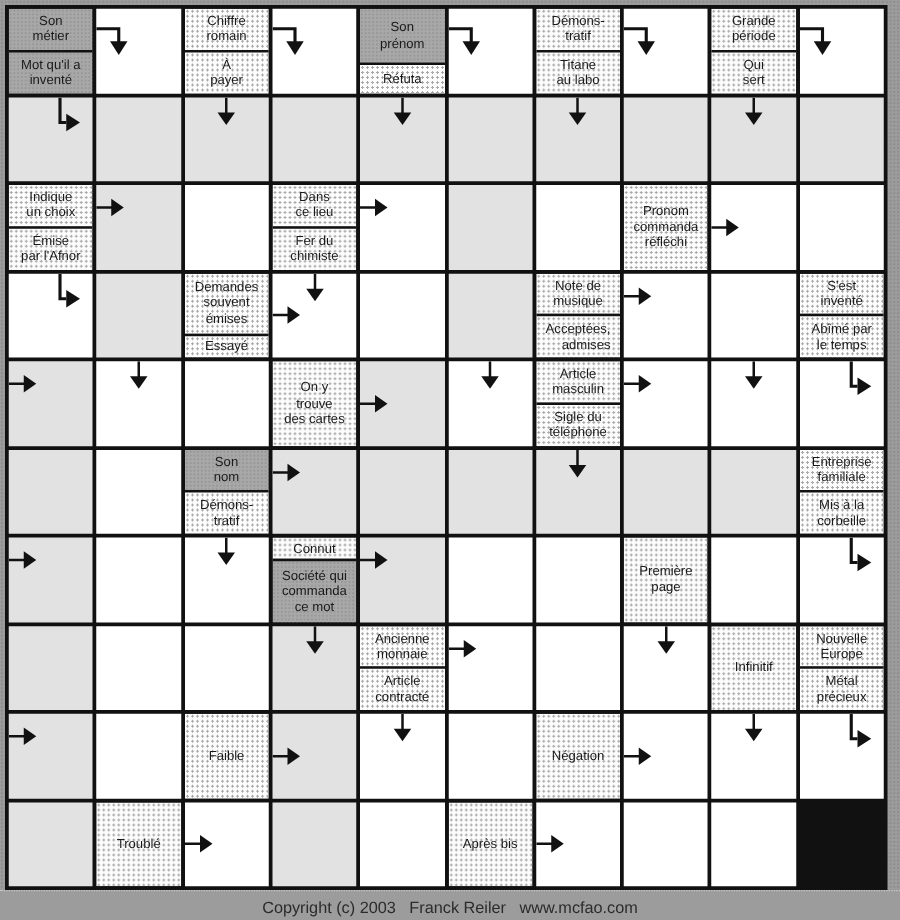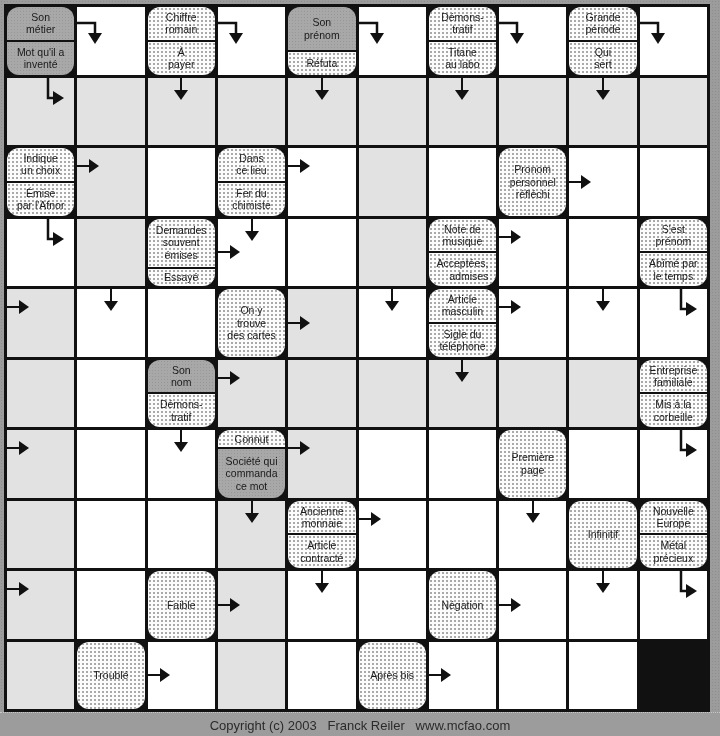--- a/index.html
+++ b/index.html
@@ -13,21 +13,21 @@
   }
   .grid{
     position:absolute;left:4px;top:4px;width:706px;height:708px;
     background:#111;box-sizing:border-box;
     display:grid;grid-template-columns:repeat(10,1fr);grid-template-rows:repeat(10,1fr);
     gap:3px;padding:3px;
   }
   .cell{position:relative;overflow:hidden;}
   .bg-white{background:#ffffff;}
   .bg-gray{background:#e2e2e2;}
-  .split{display:flex;flex-direction:column;border-radius:12px;}
+  .split{display:flex;flex-direction:column;}
   .half{
     flex:1 1 0;display:flex;align-items:center;justify-content:center;
     text-align:center;white-space:pre-line;
     font-size:10.5px;line-height:1.18;color:#1a1a1a;
     padding:1px 2px;box-sizing:border-box;min-height:14px;
   }
   .half + .half{border-top:2px solid #111;}
   .clue-light{
     background-color:#fcfcfc;
     background-image:radial-gradient(#a9a9a9 0.9px, rgba(0,0,0,0) 1px);
@@ -167,21 +167,21 @@
       <div class="cell bg-white">
         <svg width="24" height="16" class="arrow" style="left: 0px; top: 10px;">
           <line x1="0" y1="8" x2="13" y2="8" stroke="#111" stroke-width="2"></line>
           <polygon points="12,1 12,15 22,8" fill="#111"></polygon>
         </svg>
       </div>
       <div class="cell bg-gray"></div>
       <div class="cell bg-white"></div>
       <div class="cell split">
         <div class="half clue-light" style="flex-grow: 3;">Pronom
-personnel
+commanda
 réfléchi</div>
       </div>
       <div class="cell bg-white">
         <svg width="24" height="16" class="arrow" style="left: 0px; top: calc(50% - 8px);">
           <line x1="0" y1="8" x2="13" y2="8" stroke="#111" stroke-width="2"></line>
           <polygon points="12,1 12,15 22,8" fill="#111"></polygon>
         </svg>
       </div>
       <div class="cell bg-white"></div>
       <div class="cell bg-white">
@@ -217,21 +217,21 @@
       </div>
       <div class="cell bg-white">
         <svg width="24" height="16" class="arrow" style="left: 0px; top: 10px;">
           <line x1="0" y1="8" x2="13" y2="8" stroke="#111" stroke-width="2"></line>
           <polygon points="12,1 12,15 22,8" fill="#111"></polygon>
         </svg>
       </div>
       <div class="cell bg-white"></div>
       <div class="cell split">
         <div class="half clue-light" style="flex-grow: 2;">S'est
-prénom</div>
+inventé</div>
         <div class="half clue-light" style="flex-grow: 2;">Abîmé par
 le temps</div>
       </div>
       <div class="cell bg-gray">
         <svg width="24" height="16" class="arrow" style="left: 0px; top: 10px;">
           <line x1="0" y1="8" x2="13" y2="8" stroke="#111" stroke-width="2"></line>
           <polygon points="12,1 12,15 22,8" fill="#111"></polygon>
         </svg>
       </div>
       <div class="cell bg-white">

